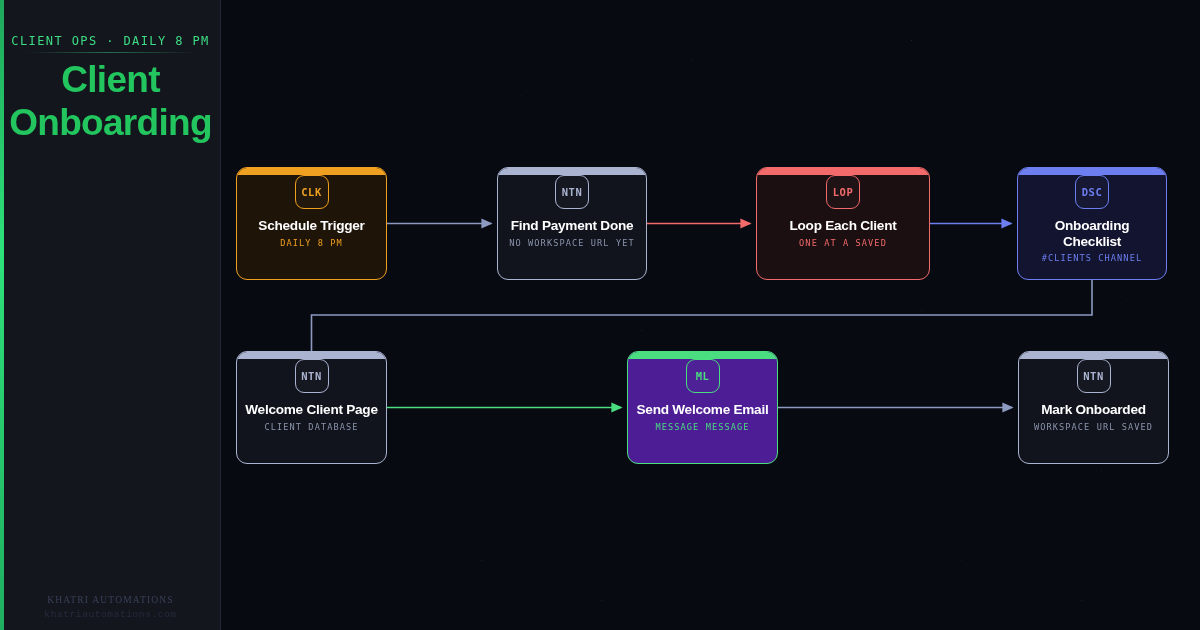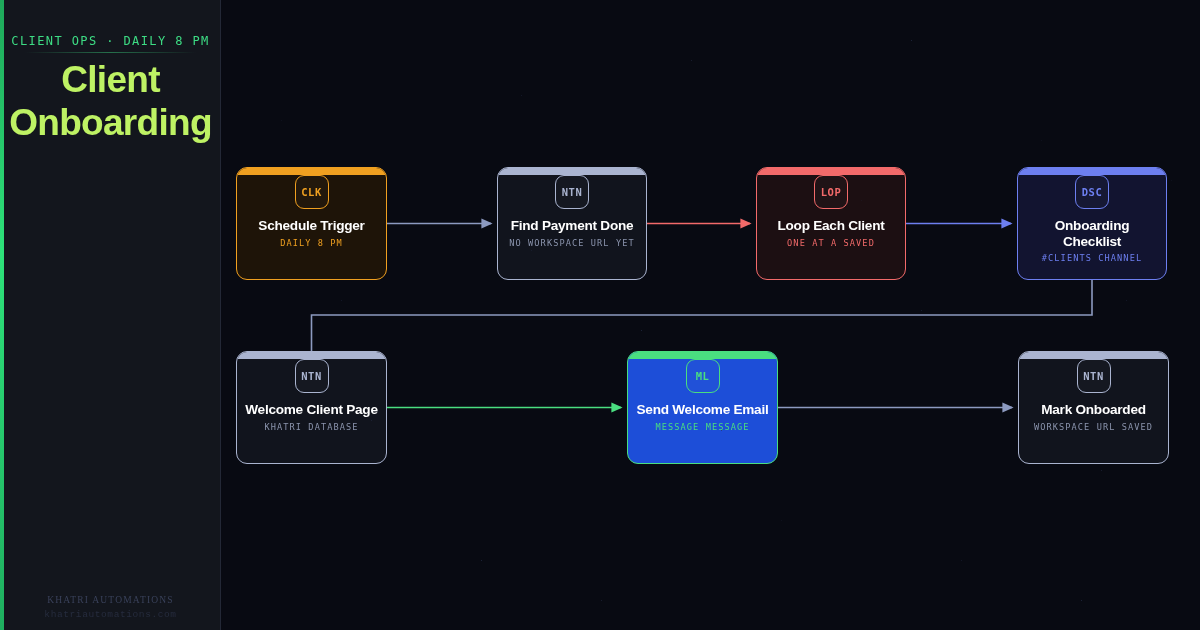--- a/index.html
+++ b/index.html
@@ -30,21 +30,21 @@
     font-size:12px; letter-spacing:1.4px; color:#3ddc84;
     white-space:nowrap;
   }
   .eyebrow-rule{
     position:absolute; left:25px; top:52px; width:171px; height:1px;
     background:linear-gradient(90deg,rgba(61,220,132,0) 0%,rgba(61,220,132,.45) 50%,rgba(61,220,132,0) 100%);
   }
   .title{
     position:absolute; left:0px; top:58px; width:221px;
     text-align:center;
-    color:#bef264;
+    color:#22c55e;
     font-weight:bold;
     font-size:37px;
     line-height:43px;
     letter-spacing:-0.7px;
   }
   .subtitle{
     position:absolute; left:14px; top:156px; width:193px;
     text-align:center;
     color:#7d879d;
     font-size:13px;
@@ -156,45 +156,45 @@
           </div>
         </div>
         <div class="node" style="left: 276px; top: 167px; width: 150px; height: 113px; background: rgb(17, 20, 29); border-color: rgb(170, 180, 208);">
           <div class="node-top" style="background:#aab4d0"></div>
           <div class="node-inner">
             <div class="badge" style="border-color:#aab4d0;color:#aab4d0;background:rgba(255,255,255,.02)">NTN</div>
             <div class="node-title">Find Payment Done</div>
             <div class="node-sub" style="color:#8b94ad">NO WORKSPACE URL YET</div>
           </div>
         </div>
-        <div class="node" style="left: 535px; top: 167px; width: 150px; height: 113px; background: rgb(28, 15, 18); border-color: rgb(242, 106, 106);">
+        <div class="node" style="left: 535px; top: 167px; width: 174px; height: 113px; background: rgb(28, 15, 18); border-color: rgb(242, 106, 106);">
           <div class="node-top" style="background:#f26a6a"></div>
           <div class="node-inner">
             <div class="badge" style="border-color:#f26a6a;color:#f26a6a;background:rgba(255,255,255,.02)">LOP</div>
             <div class="node-title">Loop Each Client</div>
             <div class="node-sub" style="color:#f26a6a">ONE AT A SAVED</div>
           </div>
         </div>
         <div class="node" style="left: 796px; top: 167px; width: 150px; height: 113px; background: rgb(18, 20, 48); border-color: rgb(109, 127, 240);">
           <div class="node-top" style="background:#6d7ff0"></div>
           <div class="node-inner">
             <div class="badge" style="border-color:#6d7ff0;color:#6d7ff0;background:rgba(255,255,255,.02)">DSC</div>
             <div class="node-title">Onboarding Checklist</div>
             <div class="node-sub" style="color:#6d7ff0">#CLIENTS CHANNEL</div>
           </div>
         </div>
         <div class="node" style="left: 15px; top: 351px; width: 151px; height: 113px; background: rgb(17, 20, 29); border-color: rgb(170, 180, 208);">
           <div class="node-top" style="background:#aab4d0"></div>
           <div class="node-inner">
             <div class="badge" style="border-color:#aab4d0;color:#aab4d0;background:rgba(255,255,255,.02)">NTN</div>
             <div class="node-title">Welcome Client Page</div>
-            <div class="node-sub" style="color:#8b94ad">KHATRI DATABASE</div>
-          </div>
-        </div>
-        <div class="node" style="left: 406px; top: 351px; width: 151px; height: 113px; background: #1d4ed8; border-color: rgb(74, 222, 128);">
+            <div class="node-sub" style="color:#8b94ad">CLIENT DATABASE</div>
+          </div>
+        </div>
+        <div class="node" style="left: 406px; top: 351px; width: 151px; height: 113px; background: #4c1d95; border-color: rgb(74, 222, 128);">
           <div class="node-top" style="background:#4ade80"></div>
           <div class="node-inner">
             <div class="badge" style="border-color:#4ade80;color:#4ade80;background:rgba(255,255,255,.02)">ML</div>
             <div class="node-title">Send Welcome Email</div>
             <div class="node-sub" style="color:#4ade80">MESSAGE MESSAGE</div>
           </div>
         </div>
         <div class="node" style="left: 797px; top: 351px; width: 151px; height: 113px; background: rgb(17, 20, 29); border-color: rgb(170, 180, 208);">
           <div class="node-top" style="background:#aab4d0"></div>
           <div class="node-inner">

